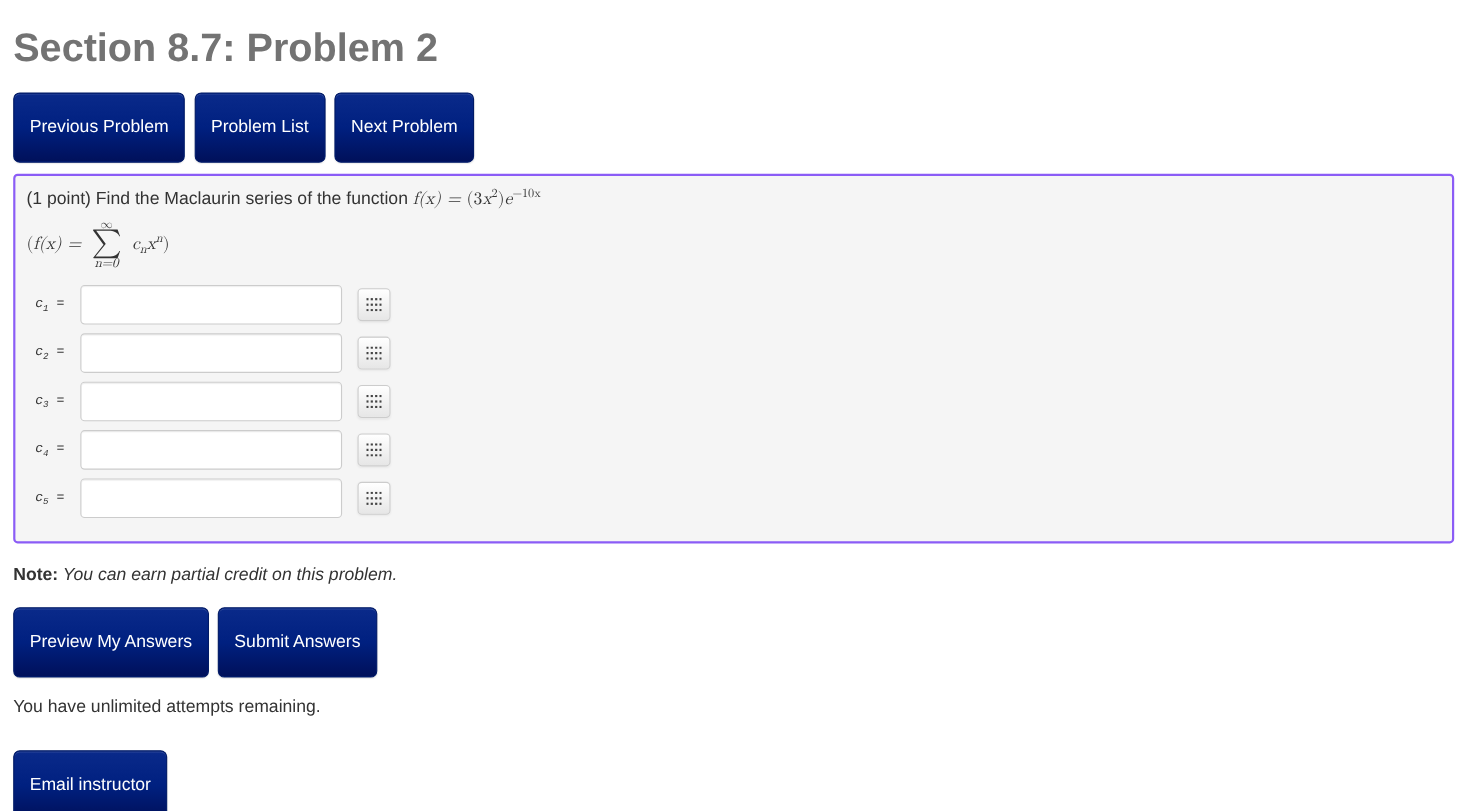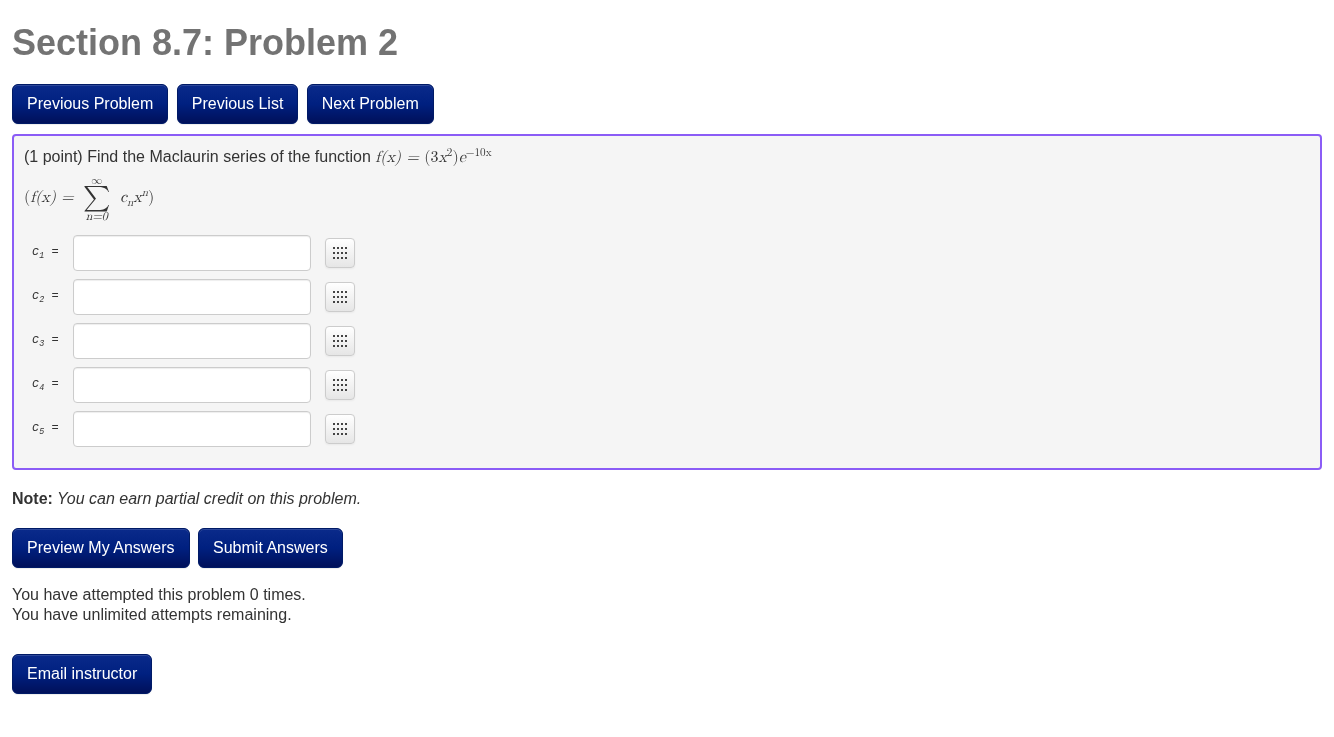--- a/index.html
+++ b/index.html
@@ -16,21 +16,21 @@
     color: #737373;
     margin: 10px 0 20px 0;
   }
   .btn {
     display: inline-block;
     background: linear-gradient(to bottom, #0a2a8a 0%, #002080 50%, #00105a 100%);
     background-color: #002080;
     color: #fff;
     border: 1px solid #001a66;
     border-radius: 6px;
-    padding: 10px 14px;
+    padding: 22px 14px;
     font-size: 16px;
     box-shadow: inset 0 1px 0 rgba(255,255,255,0.15), 0 1px 1px rgba(0,0,0,0.075);
     cursor: pointer;
     margin-right: 4px;
   }
   .nav-row {
     margin-bottom: 10px;
   }
   .problem-panel {
     background: #f5f5f5;
@@ -124,21 +124,21 @@
   .status-line { font-size: 16px; margin: 2px 0; }
   .status-block { margin-bottom: 30px; }
 </style>
 </head>
 <body>
 
 <h1>Section 8.7: Problem 2</h1>
 
 <div class="nav-row">
   <button class="btn">Previous Problem</button>
-  <button class="btn">Previous List</button>
+  <button class="btn">Problem List</button>
   <button class="btn">Next Problem</button>
 </div>
 
 <div class="problem-panel">
   <div class="problem-text">
     <span>(1 point) Find the Maclaurin series of the function </span>
     <span class="math">
       <span class="math-i">f(x) = </span>
       <span>(3</span><span class="math-i">x</span><span class="sup">2</span><span>)</span><span class="math-i">e</span><span class="sup">−10x</span>
     </span>
@@ -284,19 +284,18 @@
 <div class="note-line">
   <span class="lbl">Note:</span><span class="txt"> You can earn partial credit on this problem.</span>
 </div>
 
 <div class="action-row">
   <button class="btn">Preview My Answers</button>
   <button class="btn">Submit Answers</button>
 </div>
 
 <div class="status-block">
-  <div class="status-line">You have attempted this problem 0 times.</div>
   <div class="status-line">You have unlimited attempts remaining.</div>
 </div>
 
 <div>
   <button class="btn">Email instructor</button>
 </div>
 
 </body></html>

